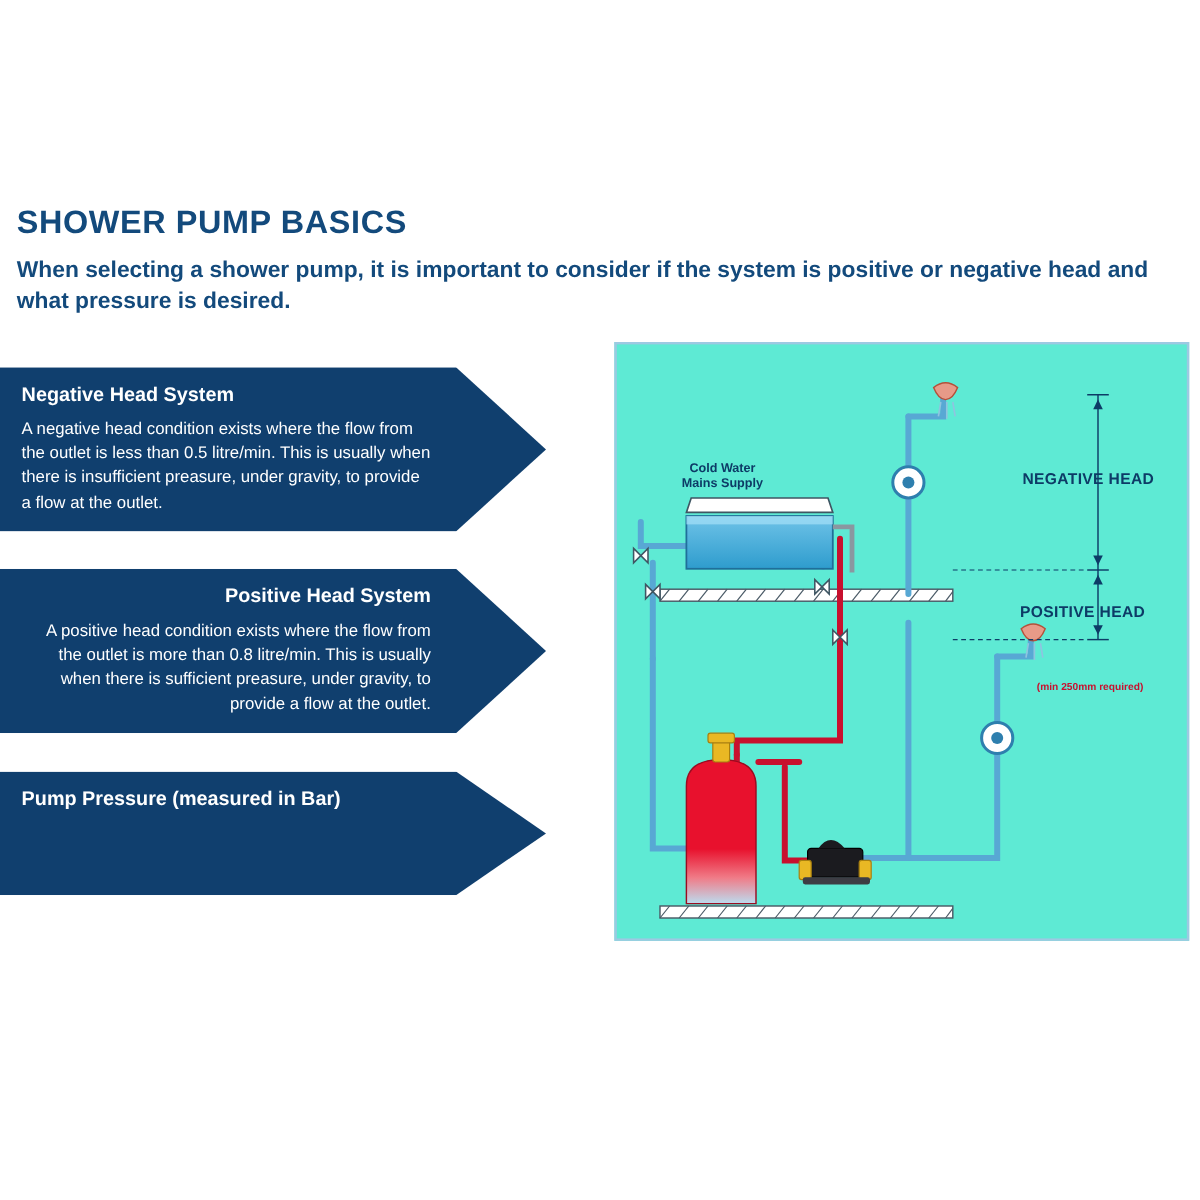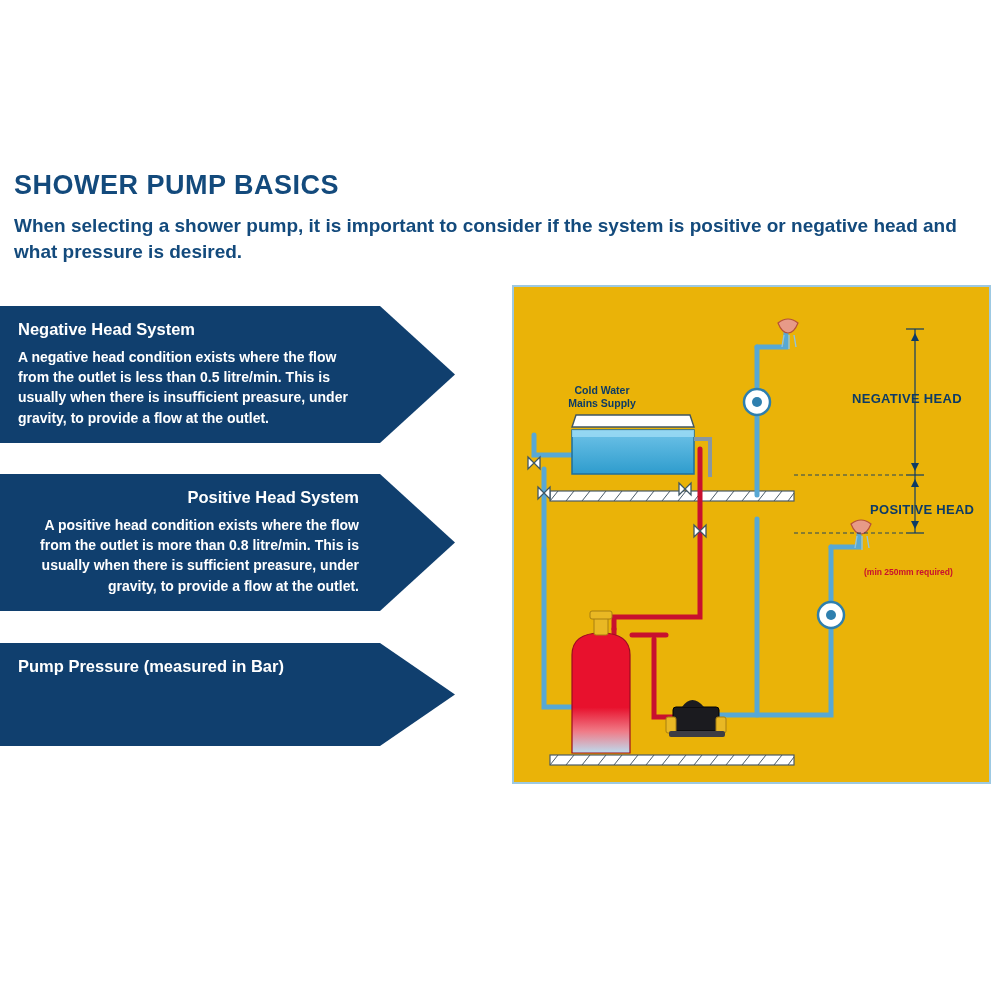--- a/index.html
+++ b/index.html
@@ -59,35 +59,34 @@
     font-size: 16.5px;
     font-weight: bold;
     margin: 0 0 7px 0;
     line-height: 1.2;
   }
   .arrow-panel .ap-body {
     font-size: 14px;
     line-height: 1.45;
     margin: 0;
     max-width: 352px;
-    font-weight: bold;
   }
 
   #panel-negative { top: 306px; height: 137px; }
   #panel-positive { top: 474px; height: 137px; text-align: right; }
   #panel-pressure { top: 643px; height: 103px; }
 
   
   .diagram-frame {
     position: absolute;
     left: 512px;
     top: 285px;
     width: 475px;
     height: 495px;
-    background: #eab308;
+    background: #5eead4;
     border: 2px solid #9dc9e2;
   }
   .diagram-frame svg { display: block; }
 
   .lbl {
     position: absolute;
     font-family: "Liberation Sans", sans-serif;
     color: #0d3b66;
   }
   .lbl-cold {
@@ -105,21 +104,20 @@
     font-size: 13px;
     font-weight: bold;
     letter-spacing: 0.3px;
   }
   .lbl-pos {
     left: 336px;
     top: 215px;
     font-size: 13px;
     font-weight: bold;
     letter-spacing: 0.3px;
-    margin-left: 20px;
   }
   .lbl-pos-sub {
     left: 350px;
     top: 232px;
     font-size: 8.5px;
     font-weight: bold;
     color: #c8102e;
     margin-top: 48px;
   }
 </style>

